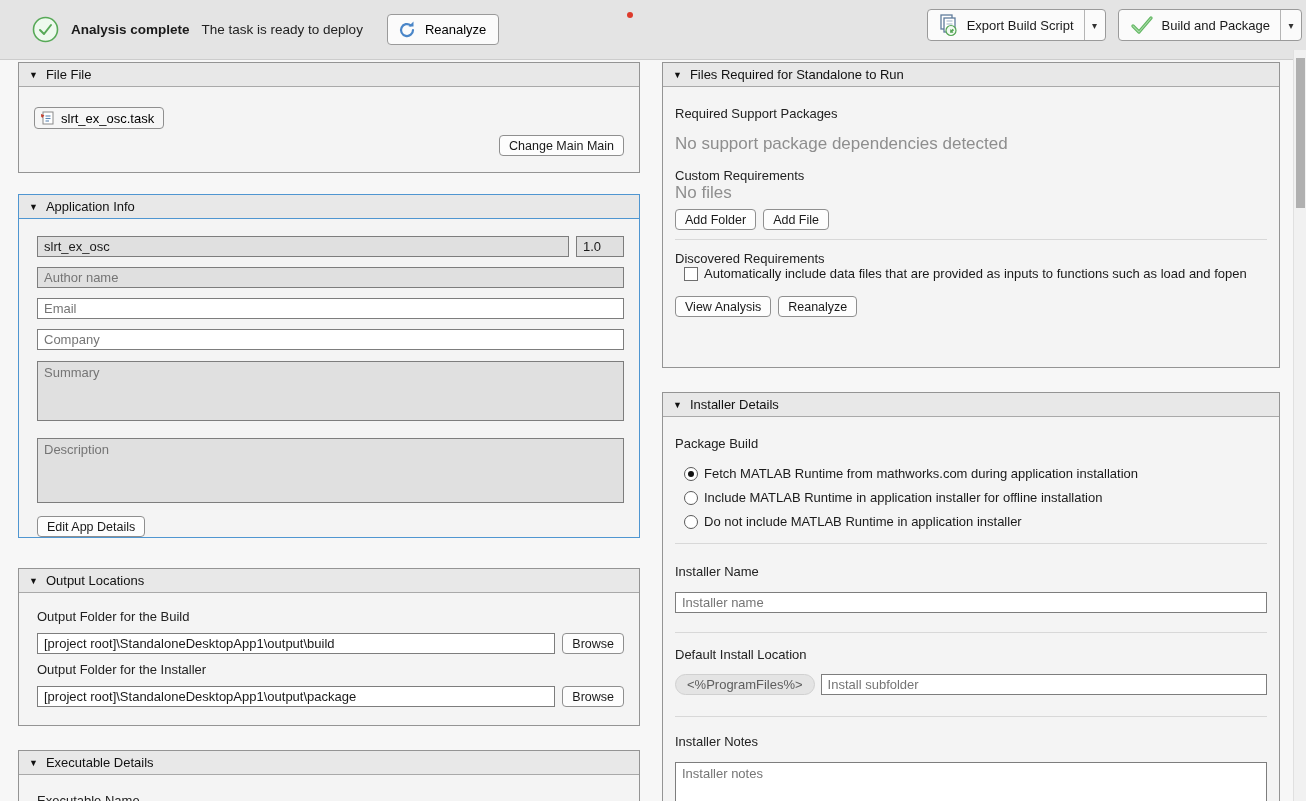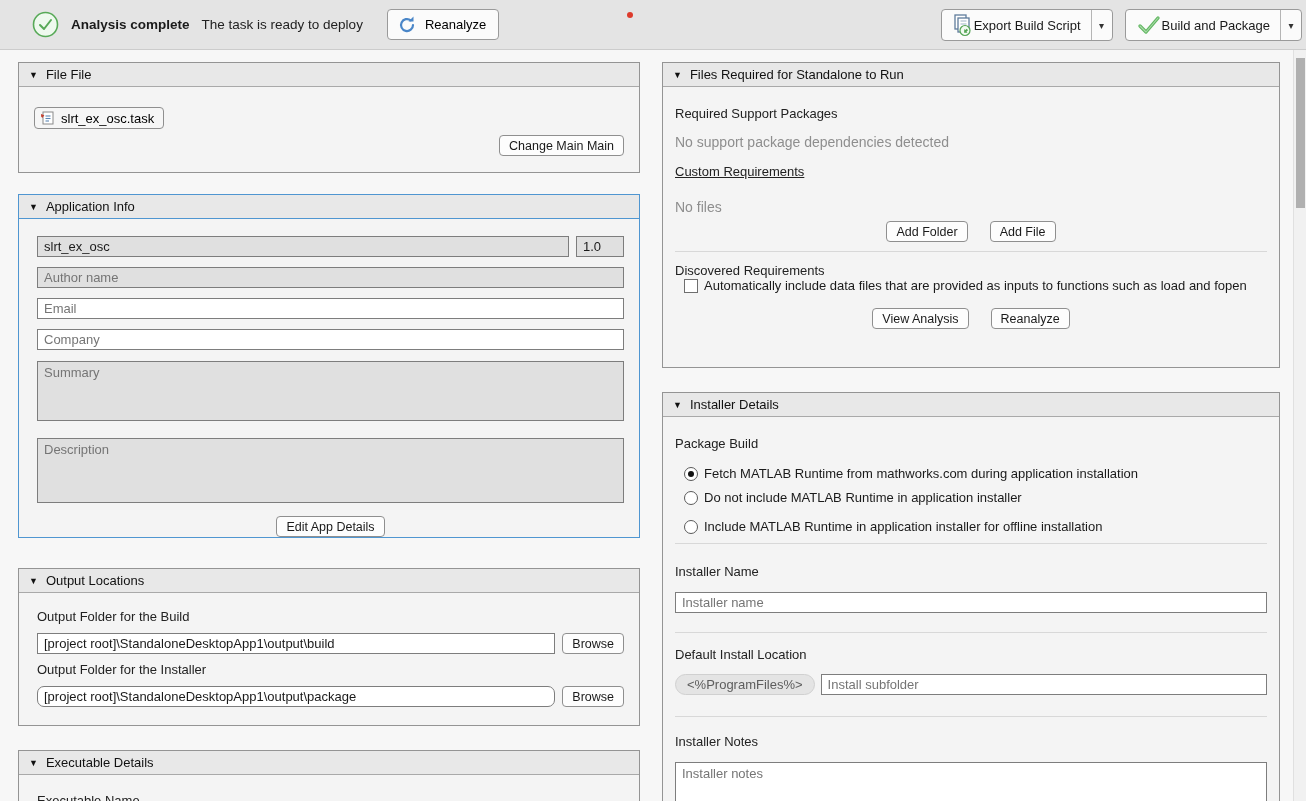--- a/index.html
+++ b/index.html
@@ -7,21 +7,21 @@
   body {
     font-family: "Liberation Sans", sans-serif;
     background: #f7f7f7;
     color: #1a1a1a;
     position: relative;
     font-size: 13px;
   }
 
   
   .toolbar {
-    position: absolute; top: 0; left: 0; width: 1306px; height: 50px;
+    position: absolute; top: 0; left: 0; width: 1306px; height: 60px;
     background: #e4e4e4; border-bottom: 1px solid #cccccc;
     display: flex; align-items: center;
   }
   .status-group { display: flex; align-items: center; gap: 12px; padding-left: 32px; }
   .status-title { font-weight: bold; font-size: 13.5px; }
   .status-msg { font-size: 13.5px; color: #222; }
   .tb-btn {
     display: flex; align-items: center; gap: 7px;
     background: #fbfbfb; border: 1px solid #9a9a9a; border-radius: 4px;
     height: 31px; padding: 0 12px 0 8px; font-size: 13px; cursor: pointer;
@@ -29,21 +29,21 @@
   }
   .red-dot {
     position: absolute; left: 627px; top: 12px; width: 6px; height: 6px;
     border-radius: 50%; background: #dd3b2c;
   }
   .tb-right { position: absolute; right: 4px; top: 9px; display: flex; gap: 12px; }
   .split-btn {
     display: flex; align-items: stretch; height: 32px;
     background: #fbfbfb; border: 1px solid #9a9a9a; border-radius: 4px; overflow: hidden;
   }
-  .split-main { display: flex; align-items: center; gap: 0; padding: 0 10px; cursor: pointer; font-size: 13px; }
+  .split-main { display: flex; align-items: center; gap: 7px; padding: 0 10px; cursor: pointer; font-size: 13px; }
   .split-arrow {
     width: 21px; display: flex; align-items: center; justify-content: center;
     border-left: 1px solid #b5b5b5; cursor: pointer; font-size: 10px; color: #333;
   }
 
   
   .col { position: absolute; top: 62px; }
   .col-left  { left: 18px;  width: 622px; }
   .col-right { left: 662px; width: 618px; }
 
@@ -66,23 +66,23 @@
   }
   .txt.gray, textarea.gray { background: #e0e0e0; }
   textarea.txt { resize: none; padding: 3px 6px; }
   .txt::placeholder, textarea.txt::placeholder { color: #757575; opacity: 1; }
   .btn {
     font-family: inherit; font-size: 12.5px; color: #1a1a1a;
     background: #fdfdfd; border: 1px solid #8f8f8f; border-radius: 4px;
     padding: 2px 9px; height: 21px; cursor: pointer; white-space: nowrap;
   }
   .row { display: flex; gap: 7px; align-items: center; }
-  .right-row { display: flex; gap: 22px; justify-content: center; }
+  .right-row { display: flex; gap: 7px; justify-content: flex-start; }
   .field-label { font-size: 13px; color: #222; }
-  .gray-text { color: #8e8e8e; font-size: 14px; }
+  .gray-text { color: #8e8e8e; font-size: 17px; }
   .subheading { font-size: 13px; color: #222; }
   .divider { border-top: 1px solid #d8d8d8; margin: 0; }
 
   .chip-btn {
     display: inline-flex; align-items: center; gap: 6px;
     background: #f6f6f6; border: 1px solid #8f8f8f; border-radius: 4px;
     height: 22px; padding: 0 9px 0 5px; font-size: 13px; cursor: pointer; font-family: inherit;
   }
   .pf-chip {
     display: inline-flex; align-items: center; height: 21px; padding: 0 11px;
@@ -226,21 +226,21 @@
       <span class="sec-title">Output Locations</span>
     </div>
     <div style="padding:16px 15px 0 18px;">
       <div class="field-label" style="margin-bottom:9px;">Output Folder for the Build</div>
       <div class="row" style="margin-bottom:8px;">
         <input class="txt" style="flex: 1 1 0%;" value="[project root]\StandaloneDesktopApp1\output\build">
         <button class="btn">Browse</button>
       </div>
       <div class="field-label" style="margin-bottom:9px;">Output Folder for the Installer</div>
       <div class="row">
-        <input class="txt" style="flex: 1 1 0%; border-radius: 7px;" value="[project root]\StandaloneDesktopApp1\output\package">
+        <input class="txt" style="flex: 1 1 0%;" value="[project root]\StandaloneDesktopApp1\output\package">
         <button class="btn">Browse</button>
       </div>
     </div>
   </div>
 
   <div class="section" style="height:120px;">
     <div class="sec-header">
       <span class="tri">▼</span>
       <span class="sec-title">Executable Details</span>
     </div>
@@ -253,21 +253,21 @@
 <div class="col col-right">
 
   <div class="section" style="height:306px; margin-bottom:24px;">
     <div class="sec-header">
       <span class="tri">▼</span>
       <span class="sec-title">Files Required for Standalone to Run</span>
     </div>
     <div style="padding:19px 12px 0 12px;">
       <div class="subheading" style="margin-bottom:13px;">Required Support Packages</div>
       <div class="gray-text" style="margin-bottom:14px;">No support package dependencies detected</div>
-      <div class="subheading" style="margin-bottom:20px;text-decoration:underline;">Custom Requirements</div>
+      <div class="subheading" style="margin-bottom:0;">Custom Requirements</div>
       <div class="gray-text" style="margin-bottom:6px;">No files</div>
       <div class="right-row" style="margin-bottom:9px;">
         <button class="btn">Add Folder</button>
         <button class="btn">Add File</button>
       </div>
       <div class="divider" style="margin-bottom:11px;"></div>
       <div class="subheading" style="">Discovered Requirements</div>
       <div class="choice-row" style="margin-bottom:15px;">
         <span class="checkbox"></span>
         <span class="choice-label">Automatically include data files that are provided as inputs to functions such as load and fopen</span>
@@ -284,27 +284,27 @@
       <span class="tri">▼</span>
       <span class="sec-title">Installer Details</span>
     </div>
     <div style="padding:19px 12px 0 12px;">
       <div class="subheading" style="margin-bottom:15px;">Package Build</div>
 
       <div class="choice-row">
         <span class="radio selected"></span>
         <span class="choice-label">Fetch MATLAB Runtime from mathworks.com during application installation</span>
       </div>
+      <div class="choice-row">
+        <span class="radio"></span>
+        <span class="choice-label">Include MATLAB Runtime in application installer for offline installation</span>
+      </div>
       <div class="choice-row" style="margin-bottom:14px;">
         <span class="radio"></span>
         <span class="choice-label">Do not include MATLAB Runtime in application installer</span>
-      </div>
-      <div class="choice-row">
-        <span class="radio"></span>
-        <span class="choice-label">Include MATLAB Runtime in application installer for offline installation</span>
       </div>
 
       <div class="divider" style="margin-bottom:20px;"></div>
       <div class="subheading" style="margin-bottom:13px;">Installer Name</div>
       <input class="txt" style="margin-bottom: 19px;" placeholder="Installer name">
 
       <div class="divider" style="margin-bottom:14px;"></div>
       <div class="subheading" style="margin-bottom:12px;">Default Install Location</div>
       <div class="row" style="gap:6px; margin-bottom:21px;">
         <span class="pf-chip">&lt;%ProgramFiles%&gt;</span>

